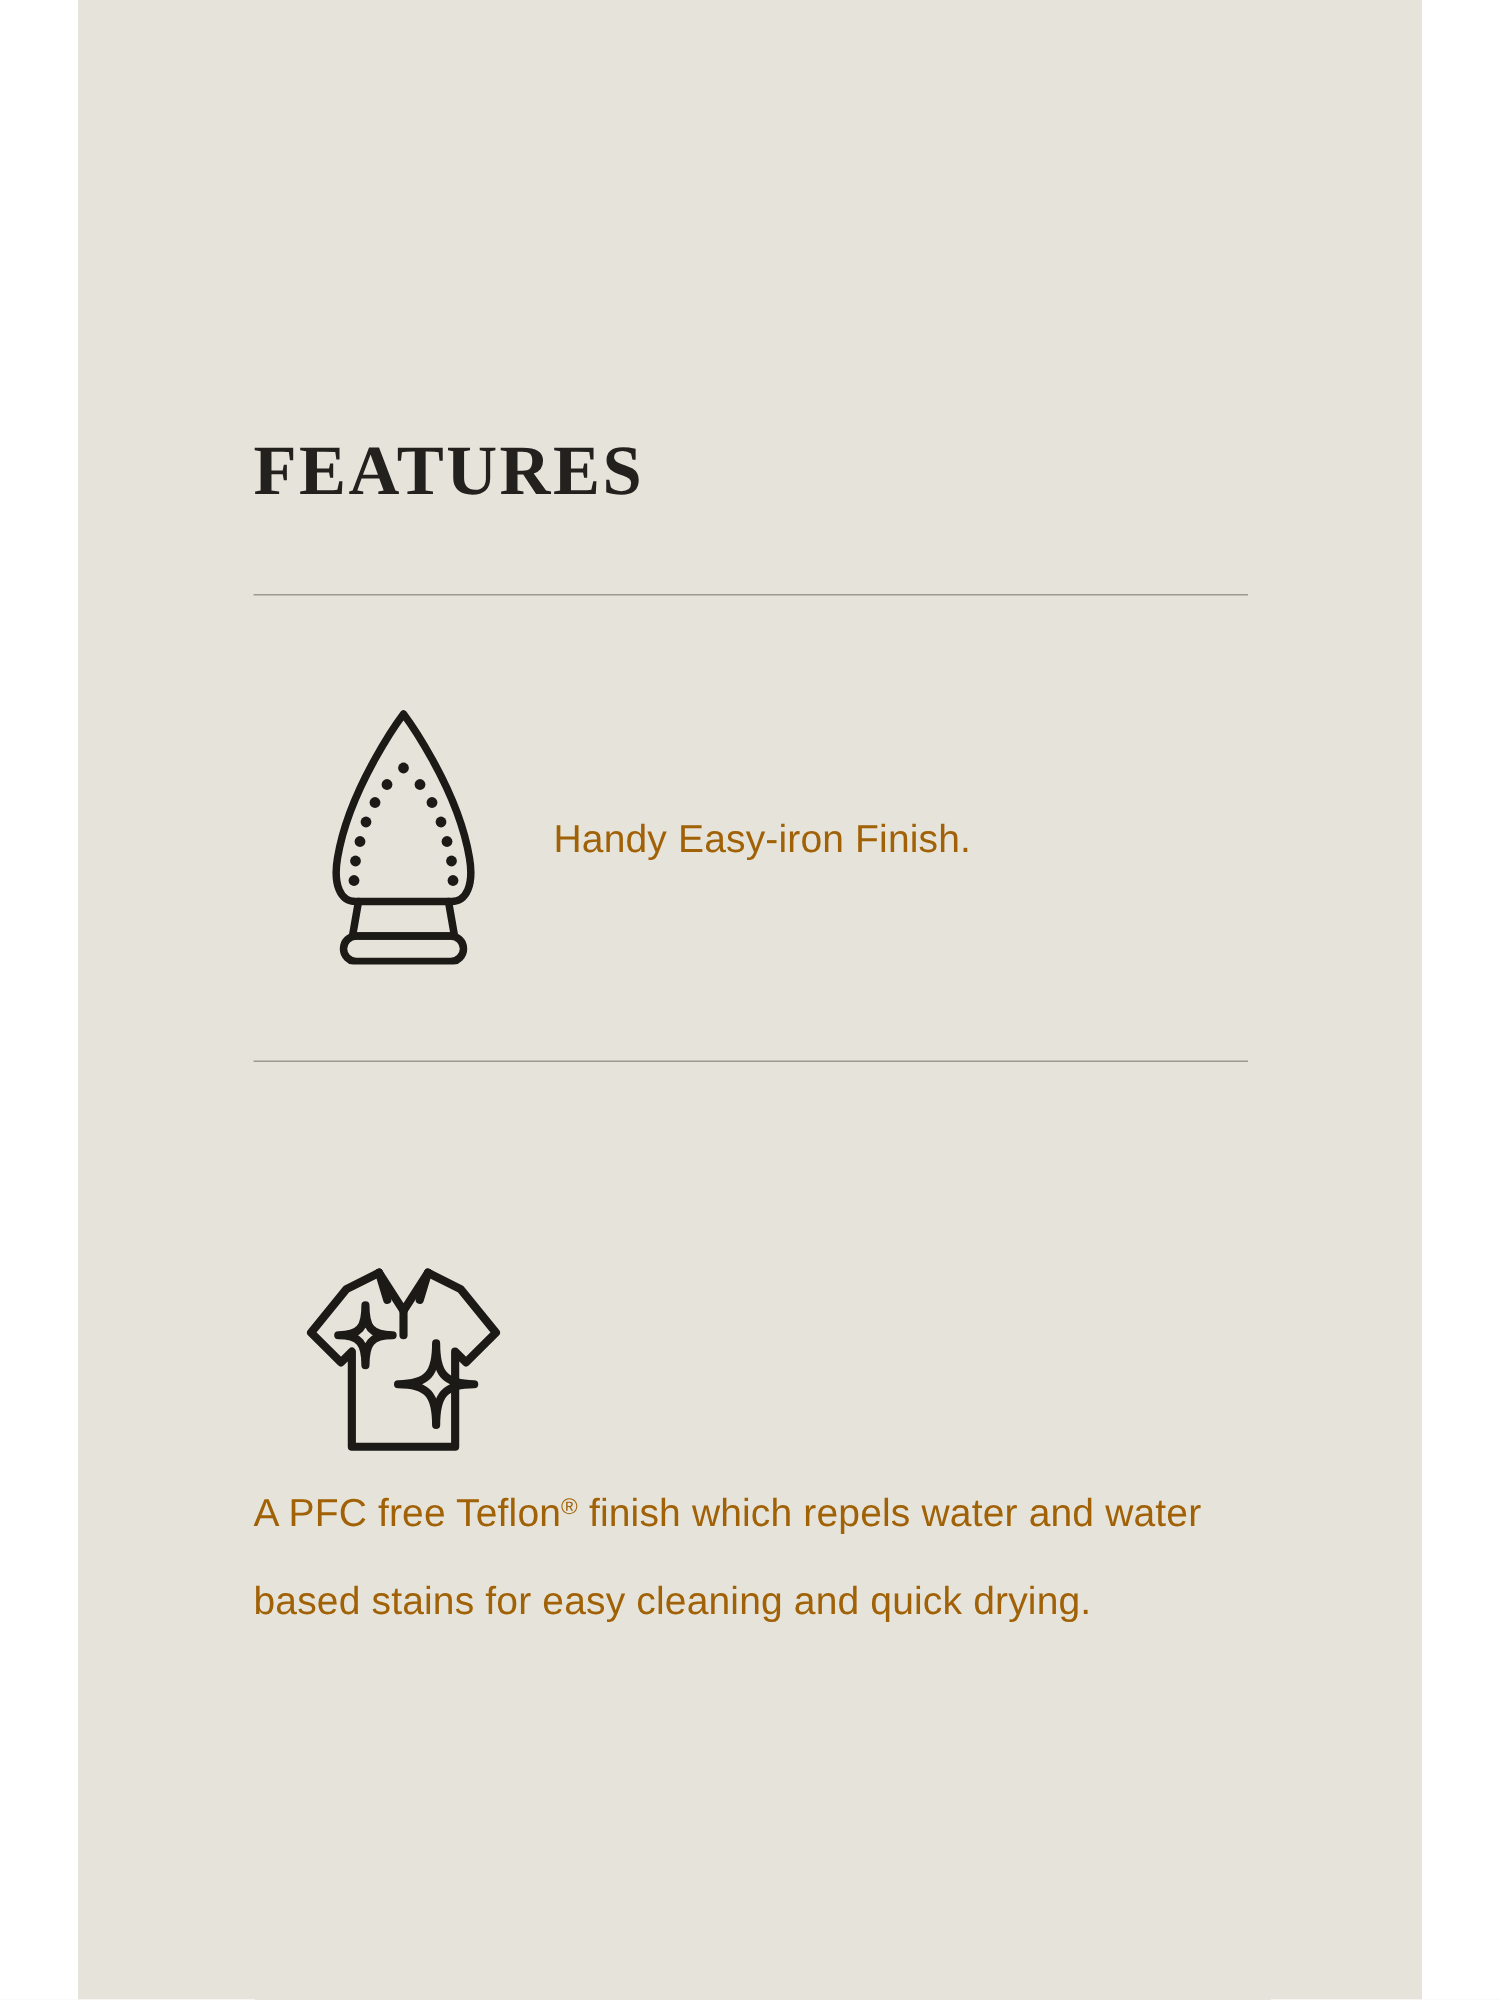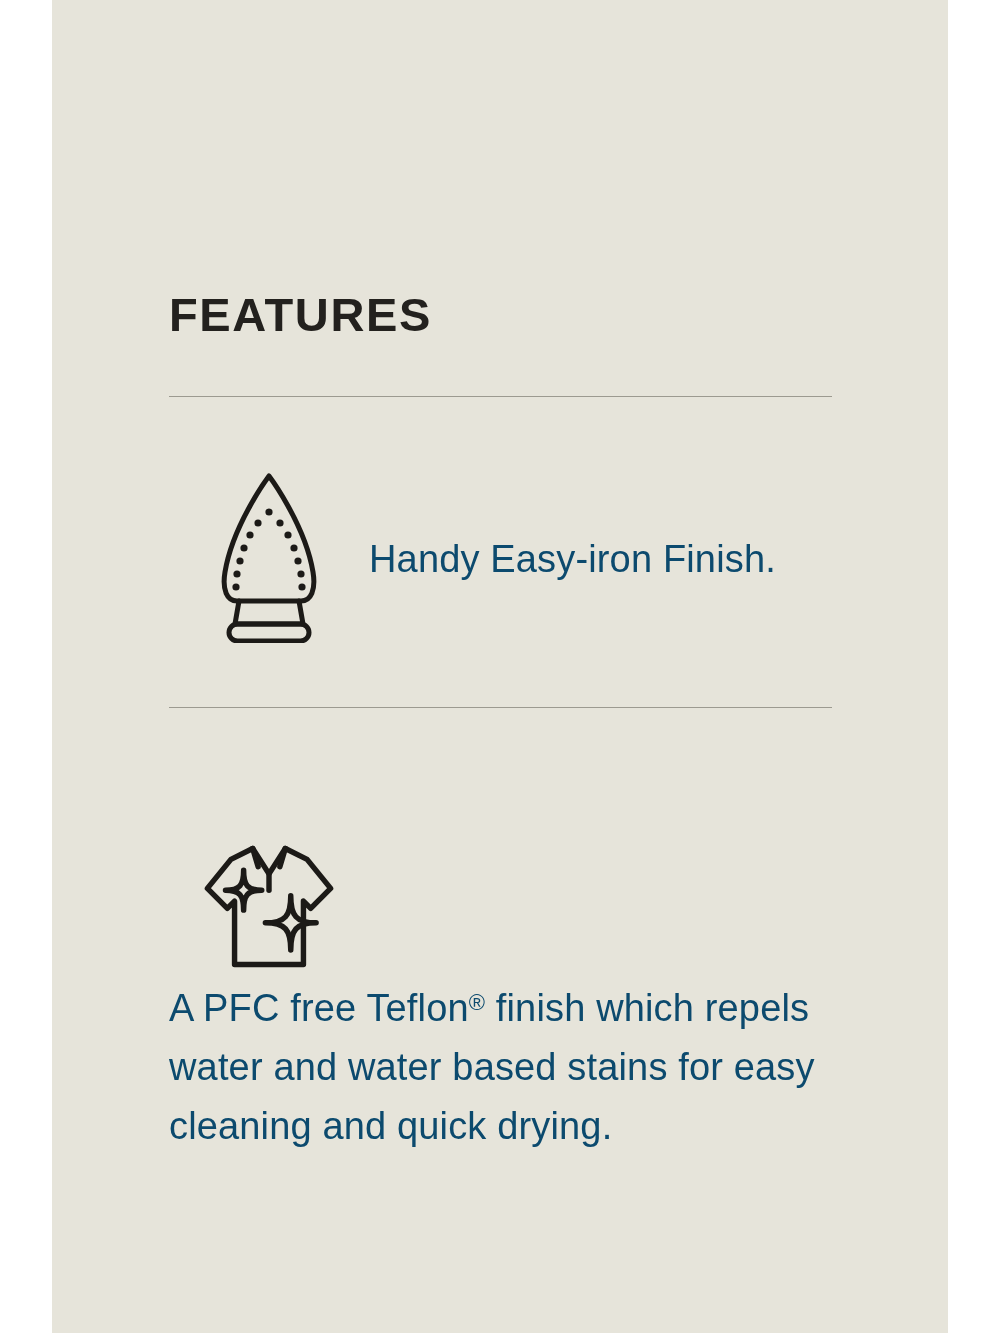--- a/index.html
+++ b/index.html
@@ -40,21 +40,21 @@
   
   .page-title {
     position: absolute;
     left: 0;
     top: 291px;
     font-size: 47px;
     font-weight: 700;
     letter-spacing: 0.035em;
     color: #23211e;
     line-height: 1.0;
-    font-family: Liberation Sans, sans-serif;
+    font-family: Liberation Serif, serif;
   }
 
   
   .divider {
     position: absolute;
     left: 0;
     width: 663px;
     height: 1px;
     background: #9c9a90;
   }
@@ -76,23 +76,23 @@
     width: 200px;
     flex: 0 0 200px;
     display: flex;
     justify-content: center;
   }
   .feature-row.r1 .feature-icon { padding-top: 8px; }
   .feature-row.r2 .feature-icon { padding-top: 62px; }
 
   .feature-text {
     flex: 1 1 auto;
-    font-size: 38px;
+    font-size: 26px;
     line-height: 59px;
-    color: #0c4a6e;
+    color: #a16207;
     font-weight: 400;
     letter-spacing: 0.004em;
     font-family: "Liberation Sans", sans-serif;
     padding-left: 0px;
   }
   .feature-row.r1 .feature-text { padding-top: 70px; }
   .feature-row.r2 .feature-text { padding-top: 0px; }
 
   .feature-text sup {
     font-size: 0.58em;

